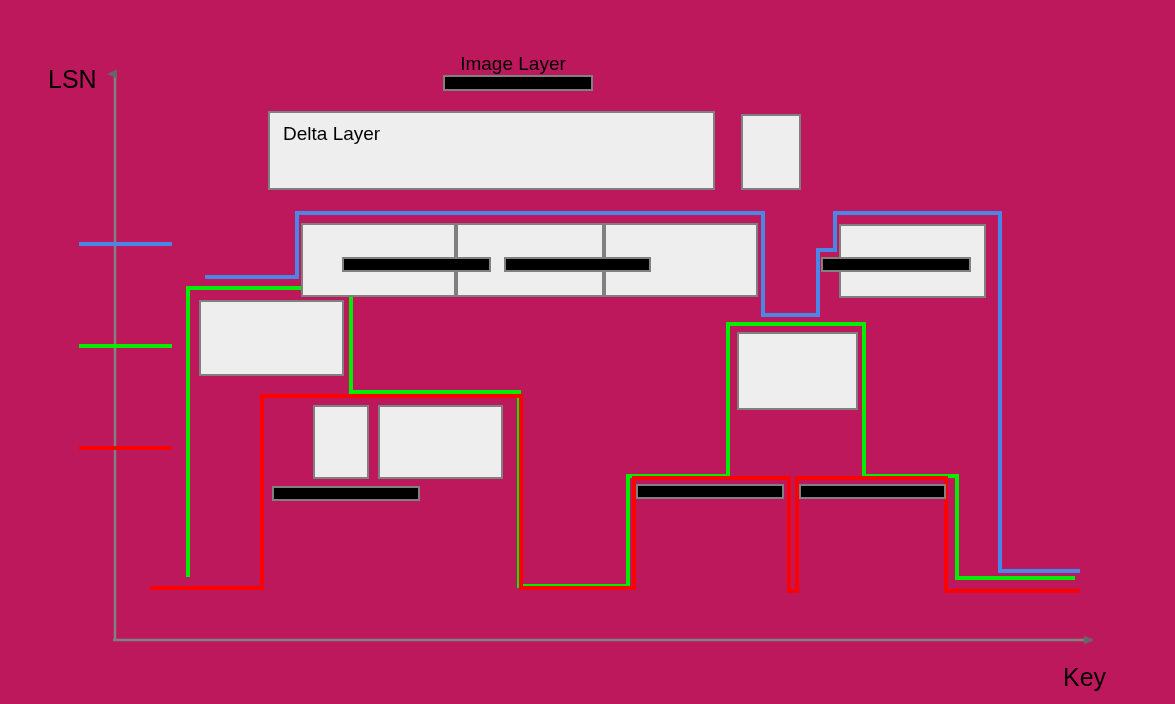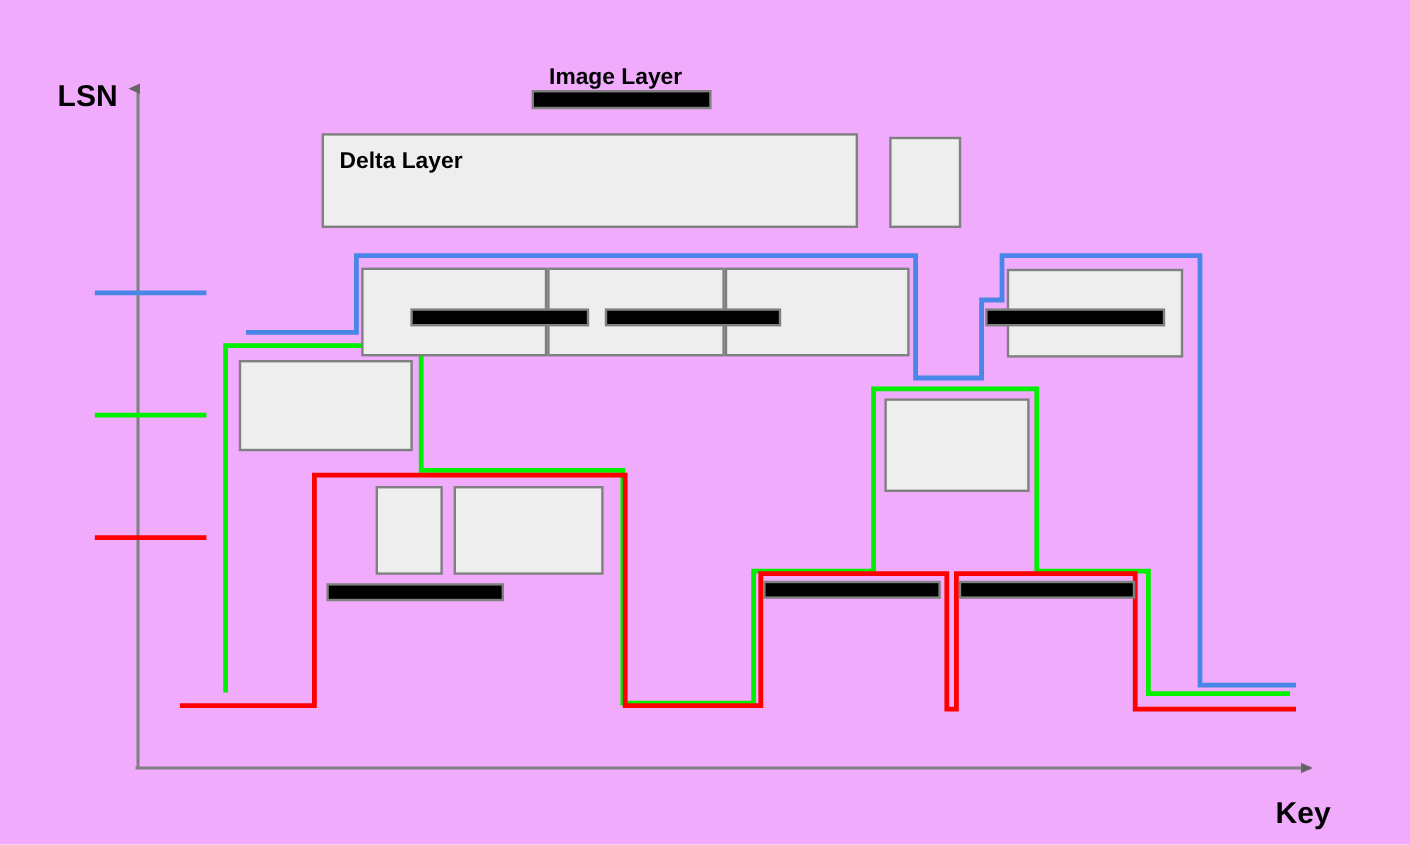--- a/index.html
+++ b/index.html
@@ -10,22 +10,21 @@
   body {
     width: 1175px;
     height: 704px;
     font-family: "Liberation Sans", sans-serif;
     overflow: hidden;
   }
   #diagram-root {
     position: relative;
     width: 1175px;
     height: 704px;
-    background: #f0abfc;
-    font-weight: bold;
+    background: #be185d;
   }
   svg#diagram-svg {
     position: absolute;
     top: 0;
     left: 0;
     width: 1175px;
     height: 704px;
     display: block;
   }
   .axis-label {

